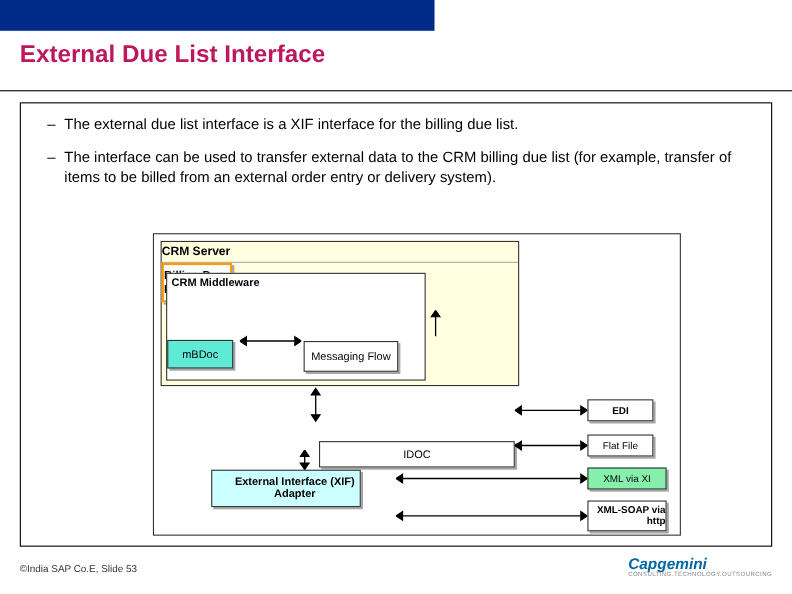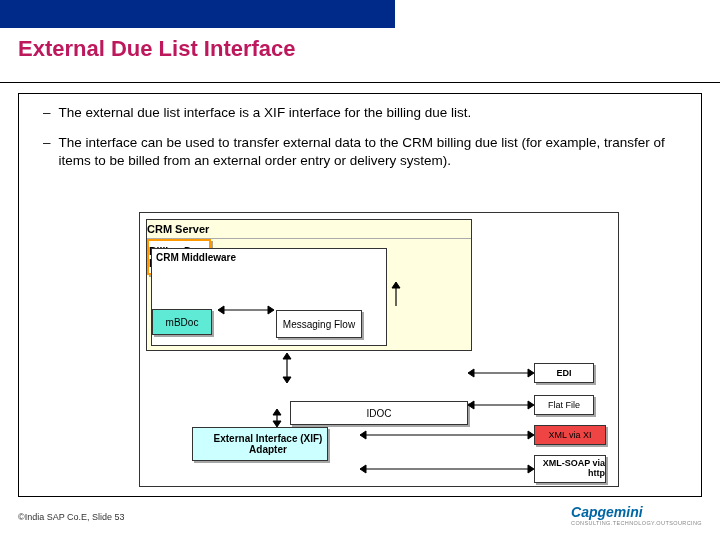--- a/index.html
+++ b/index.html
@@ -118,21 +118,21 @@
     .xif {
       left: 52px; top: 214px;
       width: 136px; height: 34px;
       background: #ccffff;
       font-weight: bold;
       line-height: 1.15;
       padding-left: 16px;
     }
     .edi { left: 394px; top: 150px; width: 60px; height: 20px; background:#fff; font-size:9px; font-weight:bold;}
     .flatfile { left: 394px; top: 182px; width: 60px; height: 20px; background:#fff; font-size:9px;}
-    .xmlxi { left: 394px; top: 212px; width: 72px; height: 20px; background:#ef4444; font-size:9px;}
+    .xmlxi { left: 394px; top: 212px; width: 72px; height: 20px; background:#86efac; font-size:9px;}
     .xmlsoap { left: 394px; top: 242px; width: 72px; height: 28px; background:#fff; font-size:9px; font-weight:bold; line-height:1.1;text-align:right;}
     
     .arrow {
       position: absolute;
       stroke: #000;
       fill: #000;
     }
     
     .footer {
       position: absolute;

